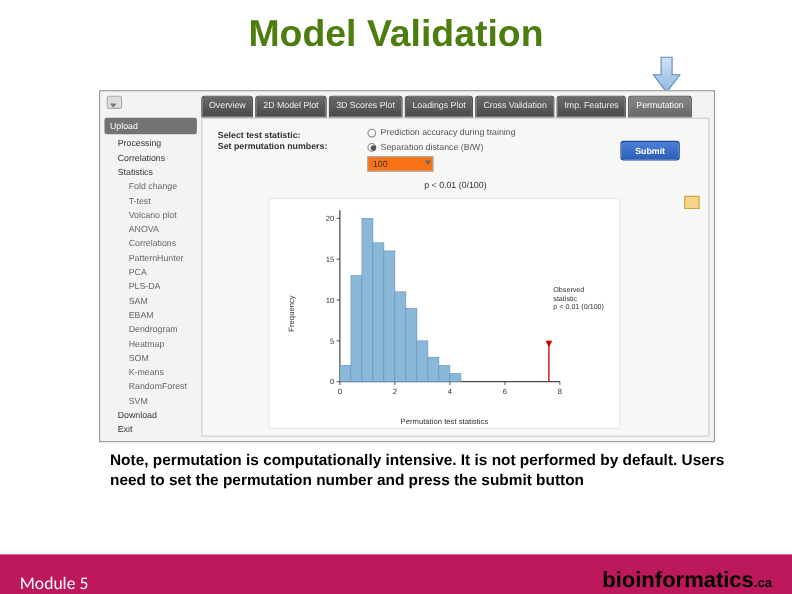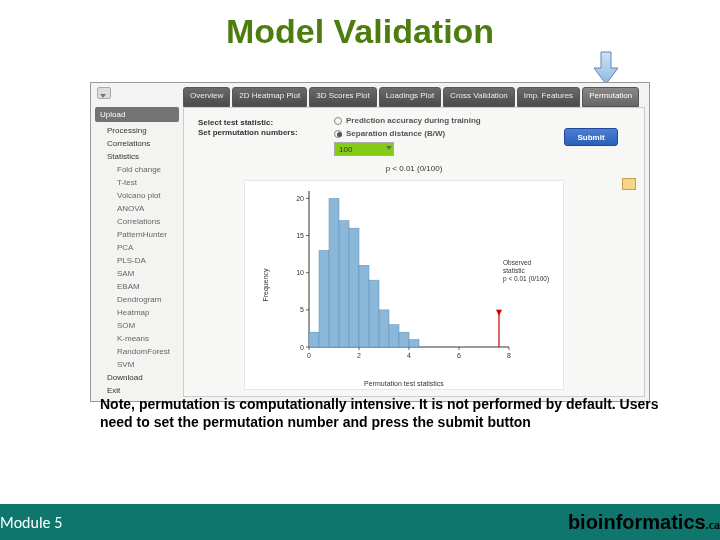--- a/index.html
+++ b/index.html
@@ -17,45 +17,45 @@
   .side-item { padding: 2px 4px; }
   .side-item.sub { padding-left: 14px; color: #666; }
   .main { position: absolute; left: 92px; top: 4px; right: 4px; bottom: 4px; }
   .tabs { display: flex; gap: 2px; height: 20px; }
   .tab { flex: 0 0 auto; padding: 3px 6px; font-size: 8px; background: linear-gradient(#6a6a6a,#4a4a4a); color: #eee; border-radius: 3px 3px 0 0; border: 1px solid #555; cursor: pointer; }
   .tab.active { background: linear-gradient(#888,#666); color: #fff; }
   .panel { background: #f7f7f5; border: 1px solid #ccc; height: calc(100% - 20px); position: relative; }
   .form-row { position: absolute; left: 14px; display: flex; align-items: center; gap: 6px; font-size: 8px; font-weight: bold; }
   .form-row.r1 { top: 10px; }
   .form-row.r2 { top: 20px; }
-  .radio-stack { position: absolute; left: 150px; top: 6px; font-size: 8px; font-weight: bold; }
+  .radio-stack { position: absolute; left: 150px; top: 6px; font-size: 8px; font-weight: normal; }
   .radio-stack label { display: flex; align-items: center; gap: 4px; padding: 2px 0; color: #555; }
   .radio-dot { width: 8px; height: 8px; border: 1px solid #888; border-radius: 50%; display: inline-block; position: relative; }
   .radio-dot.sel::after { content: ""; position: absolute; left: 1.5px; top: 1.5px; width: 5px; height: 5px; background: #555; border-radius: 50%; }
-  .perm-input { position: absolute; left: 150px; top: 34px; width: 60px; height: 14px; border: 1px solid #aaa; background: #84cc16; font-size: 8px; padding: 0 14px 0 4px; line-height: 14px; }
+  .perm-input { position: absolute; left: 150px; top: 34px; width: 60px; height: 14px; border: 1px solid #aaa; background: #f97316; font-size: 8px; padding: 0 14px 0 4px; line-height: 14px; }
   .perm-caret { position: absolute; left: 202px; top: 38px; width: 0; height: 0; border-left: 3px solid transparent; border-right: 3px solid transparent; border-top: 4px solid #666; }
   .submit-btn { position: absolute; right: 26px; top: 20px; width: 54px; height: 18px; background: linear-gradient(#4e7fd6,#2b5fb8); color: #fff; font-size: 8px; font-weight: bold; border: 1px solid #1c4a99; border-radius: 3px; display: flex; align-items: center; justify-content: center; cursor: pointer; margin-left: 32px; }
   .pval { position: absolute; left: 0; right: 0; top: 56px; text-align: center; font-size: 8px; color: #333; }
   .chart-wrap { position: absolute; left: 60px; top: 72px; width: 320px; height: 210px; background: #fff; border: 1px solid #e6e6e6; }
   .chart { position: absolute; left: 40px; top: 6px; width: 270px; height: 180px; }
   .axis { stroke: #000; stroke-width: 0.8; }
   .tick { stroke: #000; stroke-width: 0.6; }
   .tick-label { font-size: 7px; fill: #333; }
   .bar { fill: #8bb8d9; stroke: #5a8fb8; stroke-width: 0.5; }
   .obs-line { stroke: #c00; stroke-width: 1.2; }
   .obs-arrow { fill: #c00; }
   .obs-text { font-size: 6.5px; fill: #333; }
   .ylab-outer { position: absolute; left: 4px; top: 50%; transform: translateY(-50%) rotate(-90deg); transform-origin: center; font-size: 7px; color: #333; }
   .xlab-outer { position: absolute; left: 0; right: 0; bottom: 2px; text-align: center; font-size: 7px; color: #333; }
   .thumb-icon { position: absolute; right: 8px; top: 70px; width: 14px; height: 12px; background: #f6d48a; border: 1px solid #caa24a; }
-  .note { position: absolute; left: 100px; right: 60px; top: 396px; font-size: 14px; font-weight: bold; color: #000; line-height: 1.25; }
-  .footer { position: absolute; left: 0; right: 0; bottom: 0; height: 36px; background: #0f766e; display: flex; align-items: center; justify-content: space-between; padding: 0 0; color: #fff; }
+  .note { position: absolute; left: 100px; right: 60px; top: 410px; font-size: 14px; font-weight: bold; color: #000; line-height: 1.25; }
+  .footer { position: absolute; left: 0; right: 0; bottom: 0; height: 36px; background: #be185d; display: flex; align-items: flex-end; justify-content: space-between; padding: 0 18px; color: #fff; }
   .footer .mod { font-family: Calibri, Arial, sans-serif; font-size: 16px; color: #fff; }
   .footer .brand { font-size: 20px; color: #000; font-weight: bold; }
-  .footer .brand .tld { font-size: 12px; font-weight: bold; font-family: Liberation Serif, serif; }
+  .footer .brand .tld { font-size: 12px; font-weight: bold; }
 </style>
 </head>
 <body>
 
 <div class="slide">
   <div class="title">Model Validation</div>
 
   <div class="arrow-callout">
     <svg viewBox="0 0 28 36">
       <defs>
@@ -94,21 +94,21 @@
         <div class="side-item sub">RandomForest</div>
         <div class="side-item sub">SVM</div>
         <div class="side-item">Download</div>
         <div class="side-item">Exit</div>
       </div>
     </div>
 
     <div class="main">
       <div class="tabs">
         <div class="tab">Overview</div>
-        <div class="tab">2D Heatmap Plot</div>
+        <div class="tab">2D Model Plot</div>
         <div class="tab">3D Scores Plot</div>
         <div class="tab">Loadings Plot</div>
         <div class="tab">Cross Validation</div>
         <div class="tab">Imp. Features</div>
         <div class="tab active">Permutation</div>
       </div>
       <div class="panel">
         <div class="form-row r1">Select test statistic:</div>
         <div class="radio-stack">
           <label>

